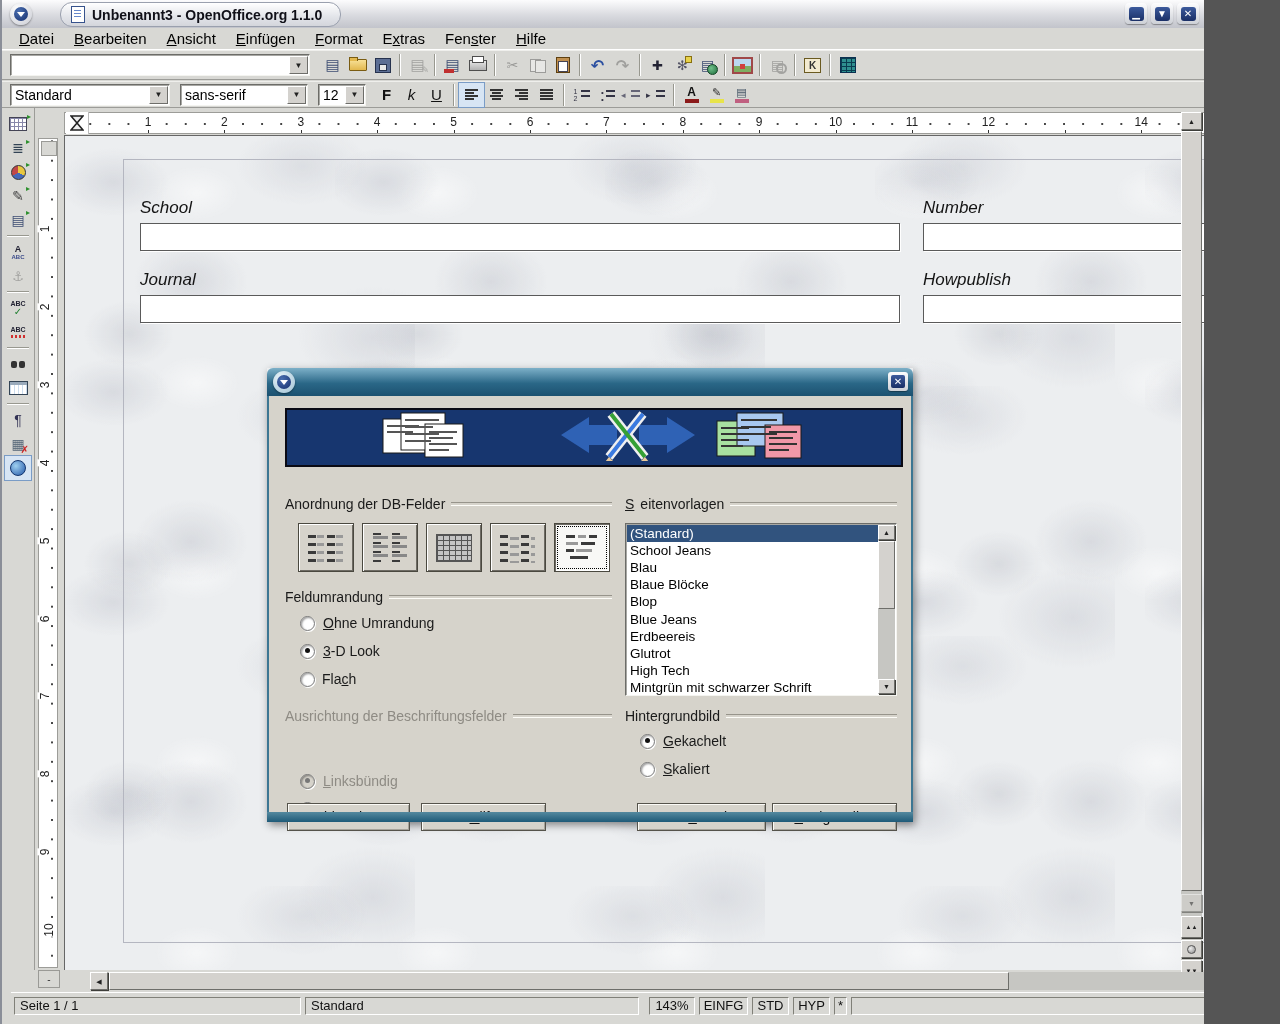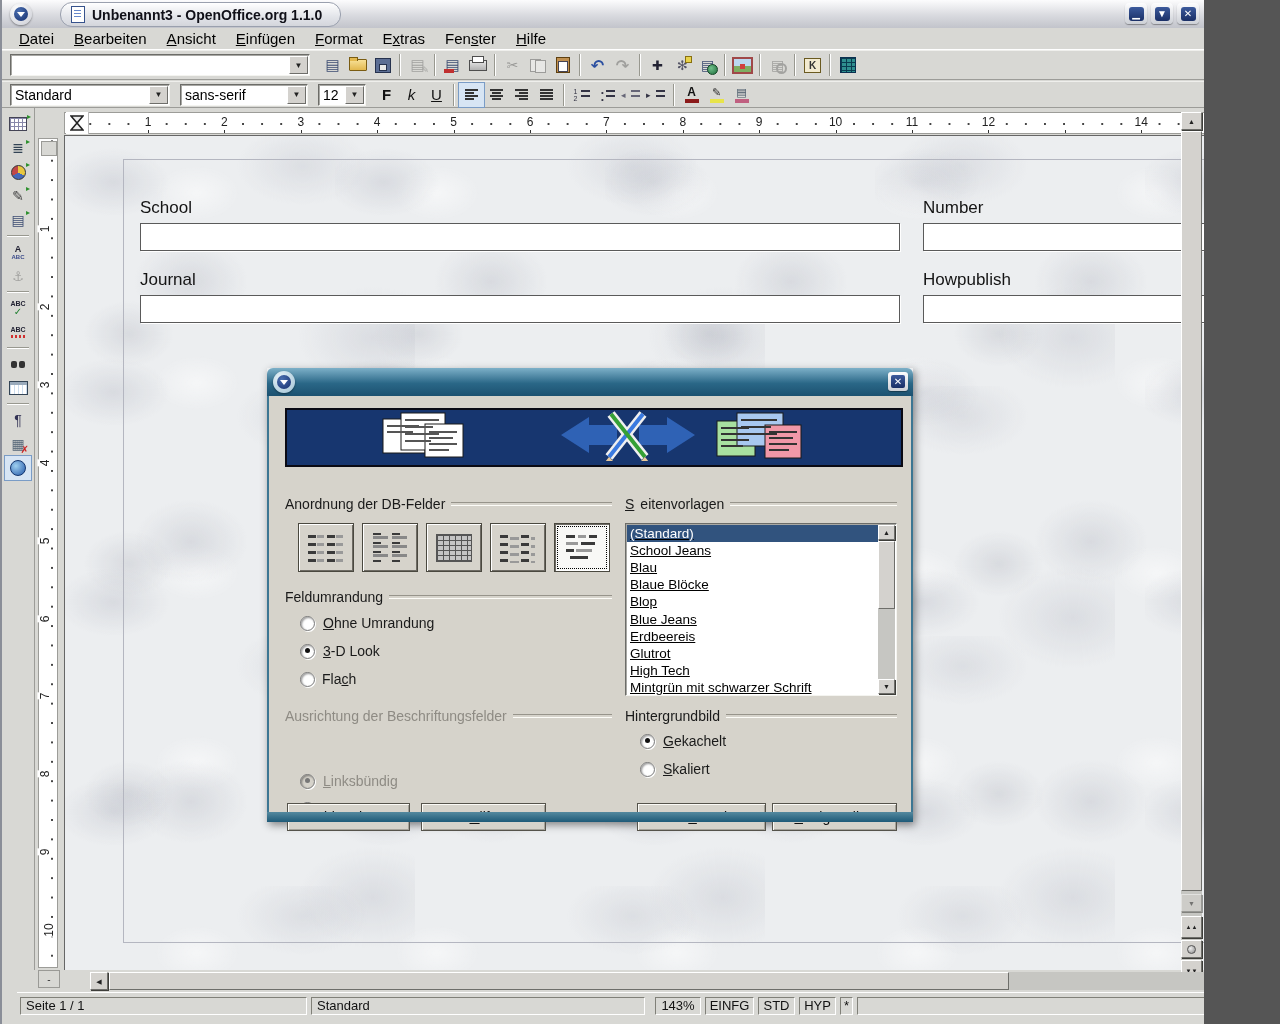--- a/index.html
+++ b/index.html
@@ -173,21 +173,21 @@
     background-image:
       radial-gradient(ellipse 90px 55px at 18% 22%,rgba(148,152,168,.22),transparent 62%),
       radial-gradient(ellipse 110px 65px at 72% 12%,rgba(148,152,168,.18),transparent 60%),
       radial-gradient(ellipse 95px 70px at 42% 56%,rgba(138,142,158,.20),transparent 60%),
       radial-gradient(ellipse 125px 85px at 88% 72%,rgba(148,152,168,.20),transparent 60%),
       radial-gradient(ellipse 75px 55px at 22% 86%,rgba(128,132,148,.18),transparent 60%),
       radial-gradient(ellipse 70px 45px at 55% 30%,rgba(255,255,255,.5),transparent 60%);
     background-size:270px 210px,330px 250px,300px 260px,350px 280px,290px 230px,240px 190px;}
   .margin-guide{position:absolute;left:58px;top:23px;width:1400px;height:782px;border:1px solid #b4b6c0;}
   .fields{position:absolute;inset:0;}
-  .ffield{position:absolute;}
+  .ffield{position:absolute;font-style:italic;}
   .ffield .flabel{font-size:17px;color:#141414;margin-bottom:5px;}
   .ffield .finput{height:28px;background:#fff;border:1px solid #5a5a5a;box-shadow:1px 1px 0 #fff;font-size:15px;padding:2px 4px;box-sizing:border-box;}
   .fields > .ffield:nth-child(1){left:75px;top:62px;width:760px;}
   .fields > .ffield:nth-child(2){left:858px;top:62px;width:420px;}
   .fields > .ffield:nth-child(3){left:75px;top:134px;width:760px;}
   .fields > .ffield:nth-child(4){left:858px;top:134px;width:420px;}
   
   .sbtn{background:#d4d2ce;border:1px solid #fff;border-right-color:#6e6e6a;border-bottom-color:#6e6e6a;
     box-shadow:1px 1px 0 #3e3e3a;display:flex;align-items:center;justify-content:center;
     font-size:7px;color:#222;box-sizing:border-box;line-height:1;}
@@ -202,21 +202,21 @@
   .vscroll .pgdn{position:absolute;top:848px;left:0;width:21px;height:22px;flex-direction:column;}
   .dbl{display:flex;flex-direction:column;line-height:4px;font-size:6px;}
   .hscroll{position:absolute;left:88px;top:972px;width:1168px;height:18px;background:#c6c6c2;}
   .hscroll .left{position:absolute;left:0;top:0;width:18px;height:18px;}
   .hscroll .thumb{position:absolute;left:19px;top:0;width:900px;height:18px;background:#d4d2ce;
     border:1px solid #fff;border-right-color:#6e6e6a;border-bottom-color:#6e6e6a;box-sizing:border-box;}
   .hscroll .right{position:absolute;right:0;top:0;width:18px;height:18px;}
   .corner-box{position:absolute;left:36px;top:970px;width:22px;height:18px;background:#d8d8d4;border:1px solid #9a9a96;
     font-size:10px;display:flex;align-items:center;justify-content:center;color:#333;box-sizing:border-box;}
   
-  .statusbar{position:absolute;left:15px;top:992px;width:100%;height:26px;background:#d8d8d4;border-top:1px solid #fff;
+  .statusbar{position:absolute;left:9px;top:992px;width:100%;height:26px;background:#d8d8d4;border-top:1px solid #fff;
     display:flex;align-items:center;padding:0 3px;box-sizing:border-box;gap:4px;font-size:13px;color:#111;}
   .spanel{height:18px;background:#d8d8d4;border:1px solid #808078;border-bottom-color:#fff;border-right-color:#fff;
     display:flex;align-items:center;padding:0 5px;box-sizing:border-box;white-space:nowrap;overflow:hidden;}
   
   .dialog{position:absolute;left:265px;top:368px;width:646px;height:454px;z-index:50;
     box-shadow:2px 3px 8px rgba(0,0,0,.45);}
   .dlg-title{position:absolute;left:0;top:0;width:100%;height:28px;border-radius:6px 6px 0 0;
     background:linear-gradient(#7db0c8,#2a6787 55%,#1c5170);}
   .dlg-title .round-btn{left:6px;top:3px;background:radial-gradient(circle at 35% 30%,#e8f2f8,#9fc2d4);}
   .dlg-pill{position:absolute;left:38px;top:2px;height:23px;border-radius:12px;padding:0 16px 0 9px;
@@ -265,21 +265,21 @@
     background-size:8px 27px,9px 27px,8px 27px,4px 27px;background-position:0 2px,10px 4px,21px 2px,31px 4px;}
   .ic-arr5 .arricon{background-image:
     linear-gradient(#3a3a3a,#3a3a3a),linear-gradient(#999,#999),linear-gradient(#3a3a3a,#3a3a3a),
     linear-gradient(#999,#999),linear-gradient(#3a3a3a,#3a3a3a),
     linear-gradient(#3a3a3a,#3a3a3a),linear-gradient(#999,#999),linear-gradient(#3a3a3a,#3a3a3a);
     background-size:9px 3px,8px 3px,8px 3px,12px 3px,14px 3px,8px 3px,16px 3px,18px 3px;
     background-position:2px 2px,14px 2px,25px 2px,2px 9px,17px 9px,2px 16px,12px 16px,6px 23px;}
   .listbox{position:absolute;left:356px;top:127px;width:272px;height:173px;background:#fff;
     border:1px solid #6c6c68;border-bottom-color:#f4f4f0;border-right-color:#f4f4f0;box-shadow:inset 1px 1px 0 #a8a8a4;
     box-sizing:border-box;overflow:hidden;}
-  .list-items{position:absolute;left:1px;top:1px;right:18px;bottom:1px;text-decoration:underline;}
+  .list-items{position:absolute;left:1px;top:1px;right:18px;bottom:1px;}
   .li{height:17.1px;font-size:13.5px;color:#000;padding:0 3px;display:flex;align-items:center;white-space:nowrap;overflow:hidden;}
   .li.selected{background:#31537e;color:#fff;}
   .lb-scroll{position:absolute;right:1px;top:1px;width:17px;bottom:1px;background:#c6c6c2;}
   .lb-scroll .up{position:absolute;top:0;width:17px;height:15px;}
   .lb-scroll .thumb{position:absolute;top:16px;width:17px;height:68px;background:#d4d2ce;
     border:1px solid #fff;border-right-color:#6e6e6a;border-bottom-color:#6e6e6a;box-sizing:border-box;}
   .lb-scroll .down{position:absolute;bottom:0;width:17px;height:15px;}
   .radio-row{position:absolute;display:flex;align-items:center;gap:8px;font-size:14px;color:#1a1a1a;}
   .radio-row.disabled{color:#8e8b84;margin-top:40px;}
   .radio{width:13px;height:13px;border-radius:50%;background:#fff;border:1px solid #777;

